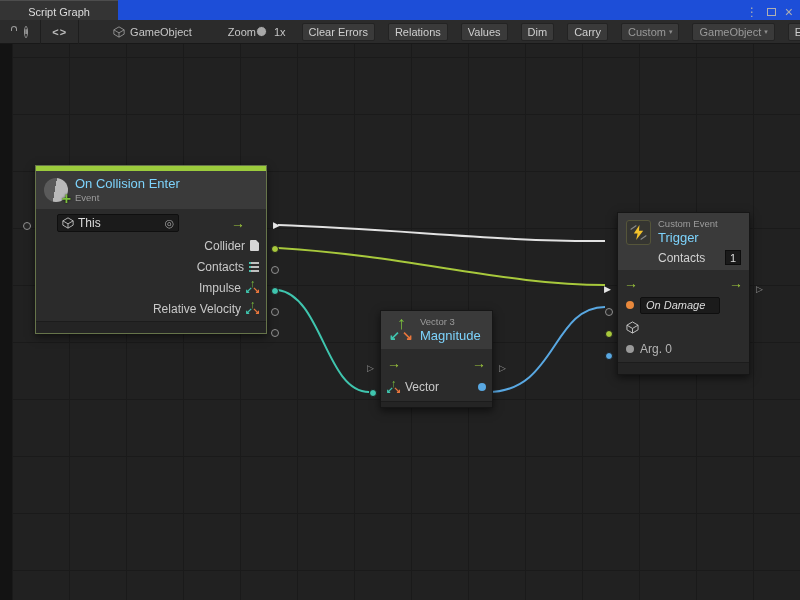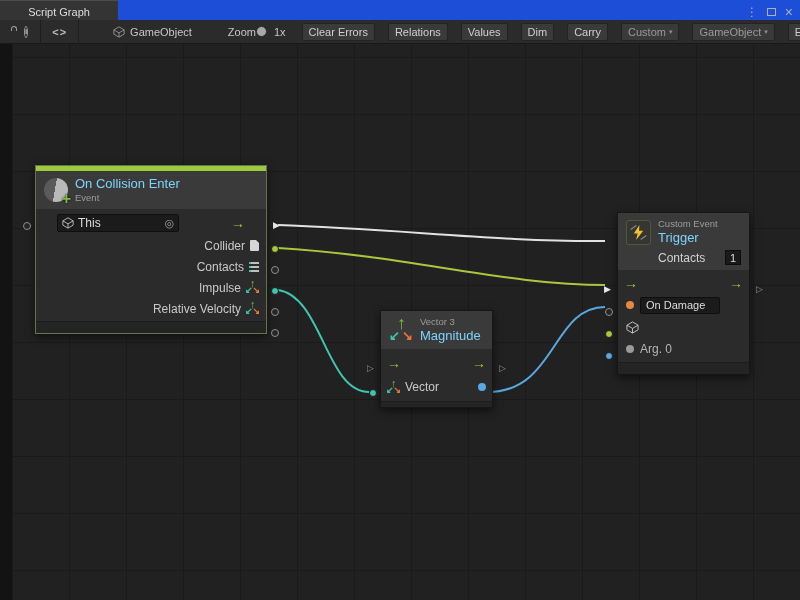--- a/index.html
+++ b/index.html
@@ -271,21 +271,21 @@
       </div>
       <div class="args-row">
         <span>Contacts</span>
         <span class="args-box">1</span>
       </div>
       <div class="node-body">
         <div class="row" style="height:22px; justify-content:space-between; padding:0 6px;">
           <span class="ctl">→</span>
           <span class="ctl">→</span>
         </div>
-        <div class="row" style="height:22px; gap:6px; padding:0 8px;">
+        <div class="row" style="height:22px; gap:6px; padding:0 8px;font-style:italic;">
           <span class="dot orange"></span>
           <span class="txt-field">On Damage</span>
         </div>
         <div class="row" style="height:22px; padding:0 8px;">
           <svg class="cube-svg" viewBox="0 0 14 14" width="13" height="13">
               <path d="M7 1 L13 4.5 L13 9.5 L7 13 L1 9.5 L1 4.5 Z M1 4.5 L7 8 L13 4.5 M7 8 L7 13"></path>
             </svg>
         </div>
         <div class="row" style="height:22px; gap:6px; padding:0 8px; font-size:12px; color:#b5b5b5;">
           <span class="dot gray"></span>

